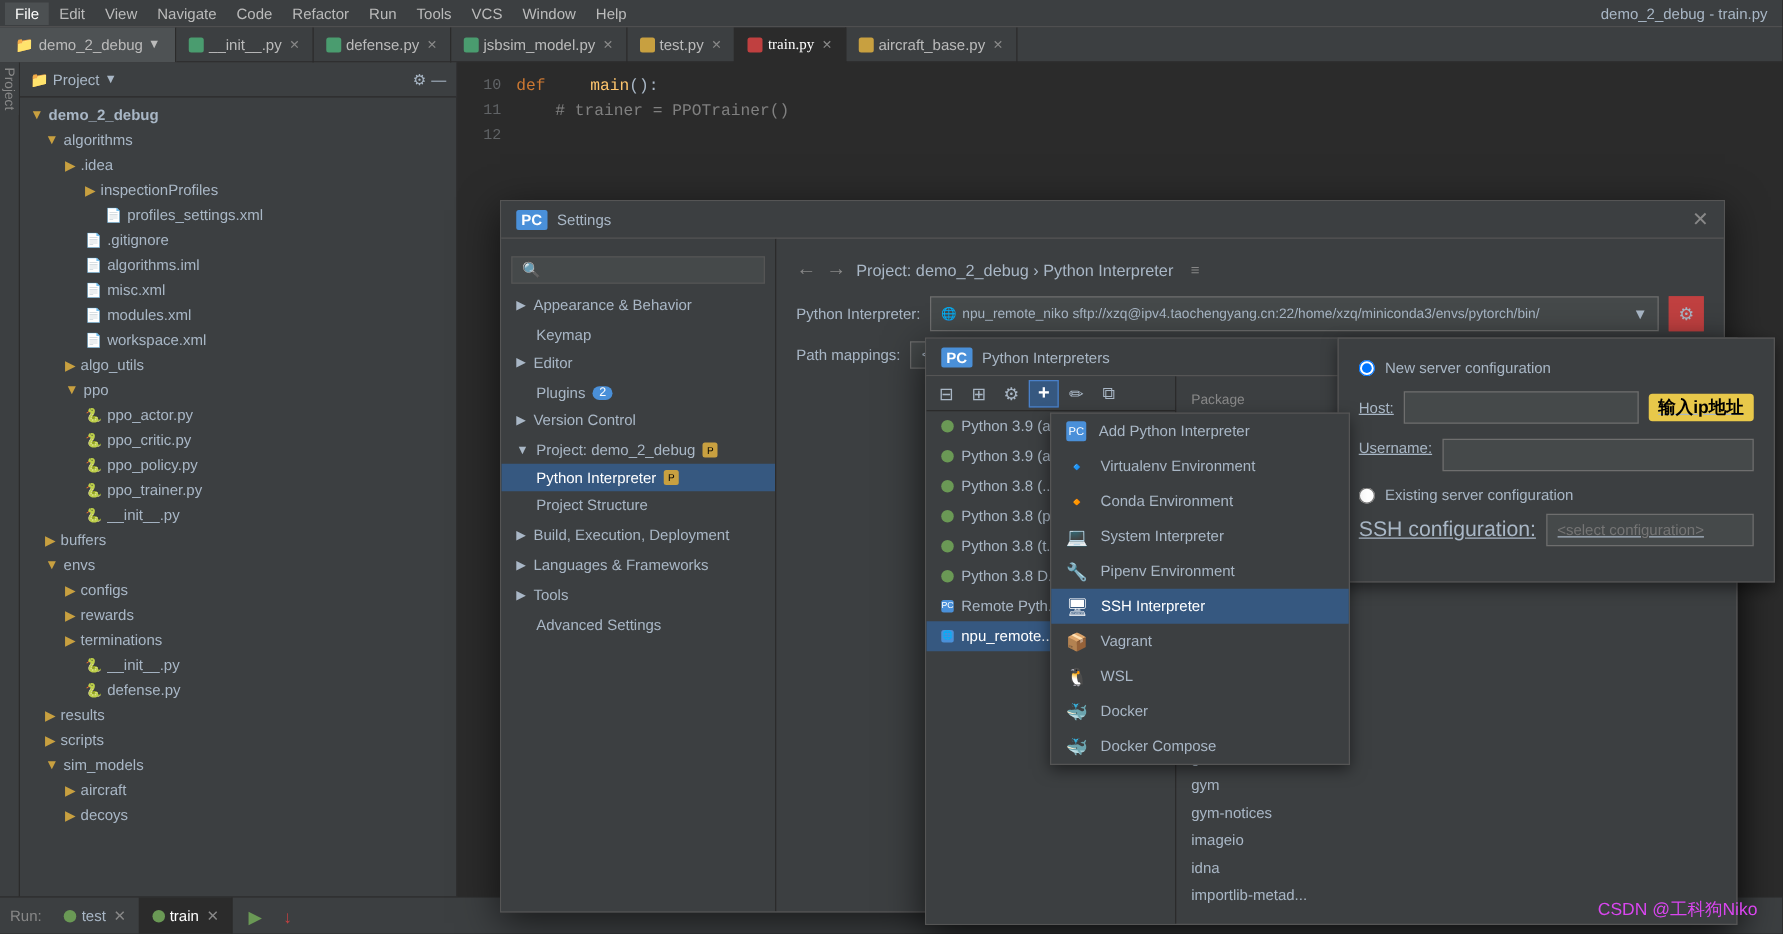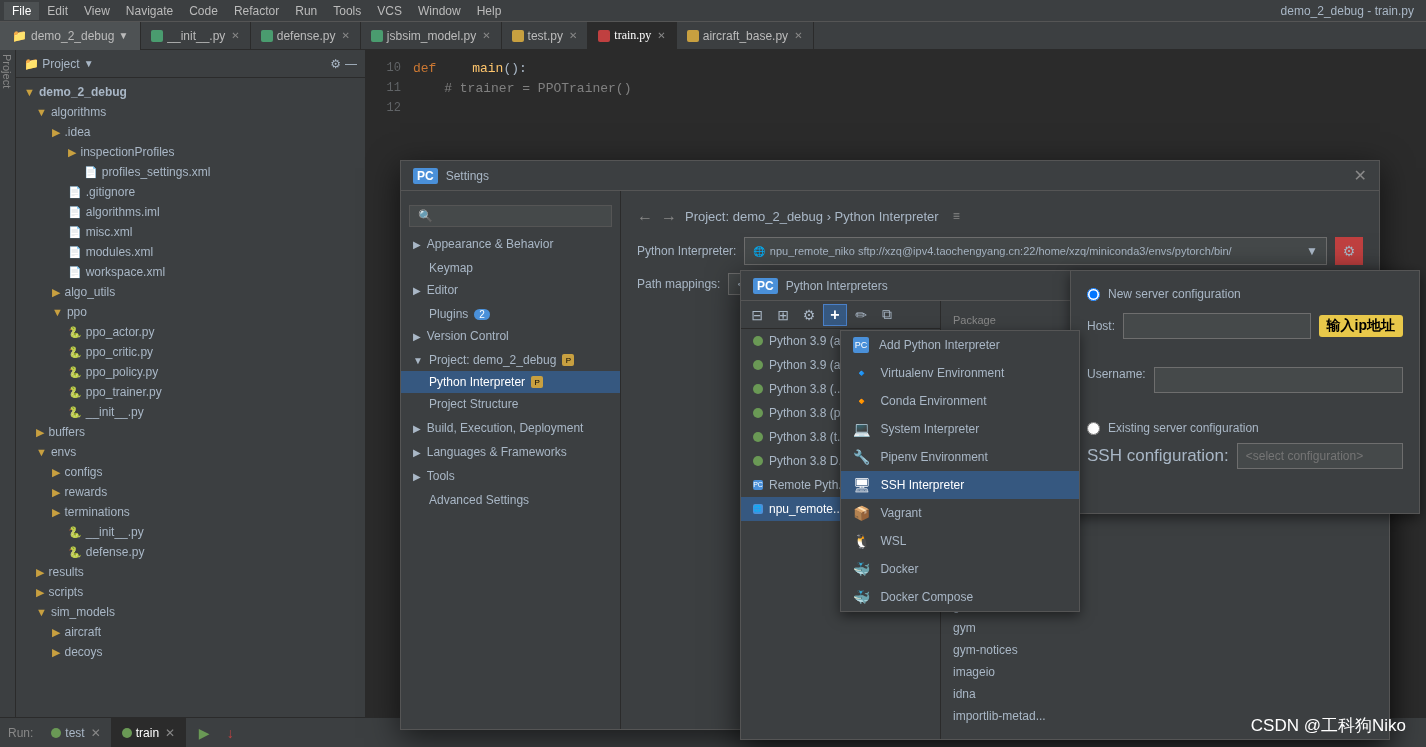--- a/index.html
+++ b/index.html
@@ -89,26 +89,26 @@
     .package-row { display: flex; align-items: center; height: 22px; padding: 0 4px; }
     .package-name { color: #a9b7c6; }
 
     
     .dropdown-menu { position: fixed; top: 330px; left: 840px; width: 240px; background: #3c3f41; border: 1px solid #555; box-shadow: 0 4px 12px rgba(0,0,0,0.5); z-index: 300; }
     .dropdown-item { display: flex; align-items: center; padding: 6px 12px; cursor: pointer; font-size: 12px; color: #a9b7c6; gap: 10px; }
     .dropdown-item.selected { background: #365880; color: #fff; }
 
     
     .ssh-config-panel { position: fixed; top: 270px; left: 1070px; width: 350px; background: #3c3f41; border: 1px solid #555; box-shadow: 0 4px 12px rgba(0,0,0,0.5); z-index: 250; padding: 16px; }
-    .ssh-config-row { margin-bottom: 28px; }
+    .ssh-config-row { margin-bottom: 12px; text-decoration: underline; }
     .ssh-config-input { width: 100%; background: #45494a; border: 1px solid #6e6e6e; color: #a9b7c6; padding: 4px 8px; font-size: 12px; height: 26px; outline: none; }
     .ip-hint { background: #e8c84a; color: #000; padding: 2px 8px; font-size: 14px; font-weight: bold; border-radius: 3px; margin-left: 8px; }
 
     
-    .csdn-watermark { position: fixed; bottom: 10px; right: 20px; color: #ffffff; font-size: 17px; z-index: 500; }
+    .csdn-watermark { position: fixed; bottom: 10px; right: 20px; color: #d946ef; font-size: 14px; z-index: 500; }
 
     .vertical-label { writing-mode: vertical-rl; text-orientation: mixed; font-size: 11px; color: #888; padding: 4px 2px; background: #3c3f41; cursor: pointer; }
   </style>
 </head>
 <body>
 
 <div class="menubar">
   <span class="menubar-item active">File</span>
   <span class="menubar-item">Edit</span>
   <span class="menubar-item">View</span>

